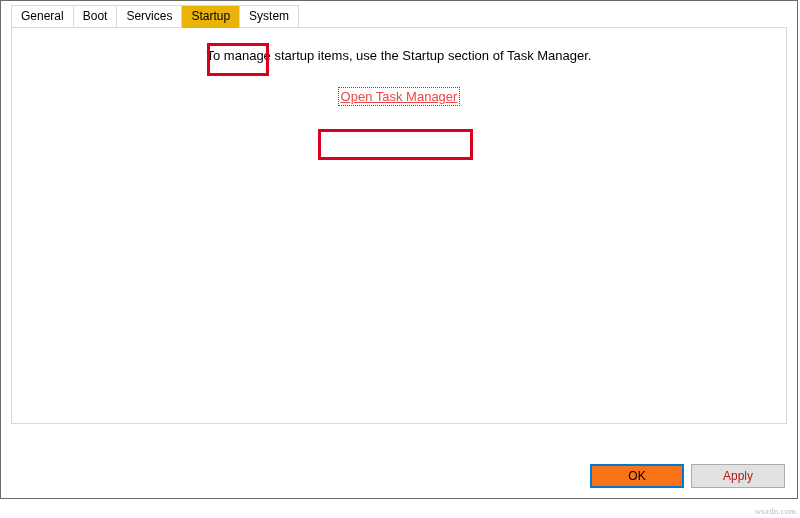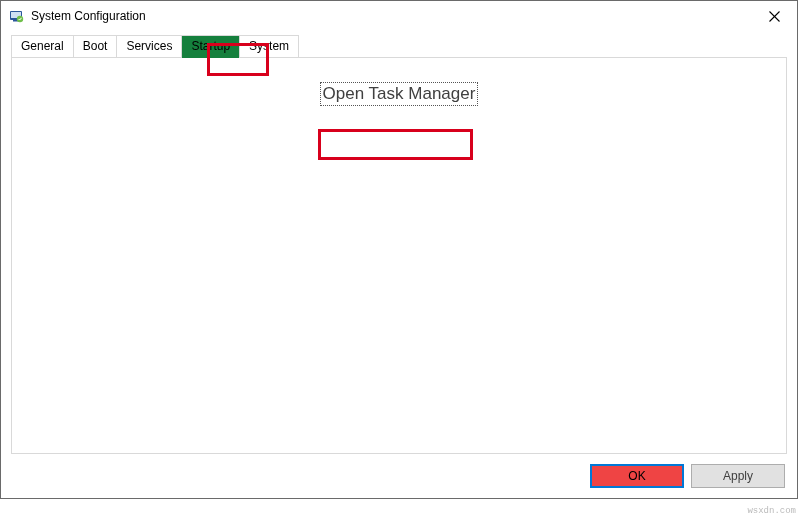--- a/index.html
+++ b/index.html
@@ -69,21 +69,21 @@
       border: 1px solid #d9d9d9;
       border-bottom: none;
       background: #fff;
       font-size: 12px;
       cursor: pointer;
       position: relative;
       margin-right: -1px;
     }
     .tab.active {
       border-color: #d9d9d9;
-      background: #15803d;
+      background: #eab308;
       z-index: 3;
       padding-bottom: 5px;
       margin-bottom: -1px;
     }
     .tab-panel {
       border: 1px solid #d9d9d9;
       background: #fff;
       margin-top: 0;
       height: 397px;
       position: relative;
@@ -111,22 +111,23 @@
       text-align: center;
       padding-top: 20px;
       font-size: 13px;
       color: #000;
     }
     .link-row {
       text-align: center;
       margin-top: 24px;
     }
     .task-link {
-      color: #404040;
-      font-size: 17px;
+      color: #ef4444;
+      text-decoration: underline;
+      font-size: 13px;
       border: 1px dotted #555;
       padding: 1px 2px;
       display: inline-block;
       cursor: pointer;
     }
     .button-row {
       position: absolute;
       bottom: 10px;
       right: 12px;
       display: flex;
@@ -139,68 +140,51 @@
       background: #e1e1e1;
       font-size: 12px;
       font-family: inherit;
       cursor: pointer;
       display: flex;
       align-items: center;
       justify-content: center;
     }
     .btn.default {
       border: 2px solid #0078d7;
-      background: #ef4444;
+      background: #f97316;
     }
     .btn.disabled {
-      color: #404040;
+      color: #b91c1c;
       cursor: default;
     }
     .watermark {
       position: absolute;
       bottom: 2px;
       right: 4px;
       font-size: 9px;
       color: #bbb;
-      font-family: Liberation Mono, monospace;
+      font-family: Liberation Serif, serif;
     }
   </style>
 </head>
 <body>
 
 <div class="window">
 
-  <div class="titlebar">
-    <span class="titlebar-icon">
-      <svg viewBox="0 0 16 16">
-        <rect x="1" y="3" width="12" height="9" fill="#2b579a" rx="1"></rect>
-        <rect x="2" y="4" width="10" height="6" fill="#cfe0f3"></rect>
-        <rect x="4" y="12" width="6" height="1.5" fill="#2b579a"></rect>
-        <circle cx="11" cy="11" r="3.2" fill="#6fbf4a"></circle>
-        <path d="M9.6 11 l1 1 l2 -2.2" stroke="#fff" stroke-width="1" fill="none"></path>
-      </svg>
-    </span>
-    <span class="titlebar-title">System Configuration</span>
-    <div class="close-btn">
-      <svg viewBox="0 0 11 11">
-        <line x1="0.5" y1="0.5" x2="10.5" y2="10.5" stroke="#000" stroke-width="1.1"></line>
-        <line x1="10.5" y1="0.5" x2="0.5" y2="10.5" stroke="#000" stroke-width="1.1"></line>
-      </svg>
-    </div>
-  </div>
 
   <div class="tab-container">
     <div class="tab-strip">
       <div class="tab">General</div>
       <div class="tab">Boot</div>
       <div class="tab">Services</div>
       <div class="tab active">Startup</div>
       <div class="tab">System</div>
     </div>
     <div class="tab-panel">
+      <div class="startup-msg">To manage startup items, use the Startup section of Task Manager.</div>
       <div class="link-row">
         <a class="task-link">Open Task Manager</a>
       </div>
     </div>
   </div>
 
   <div class="button-row">
     <button class="btn default">OK</button>
     <button class="btn disabled">Apply</button>
   </div>

